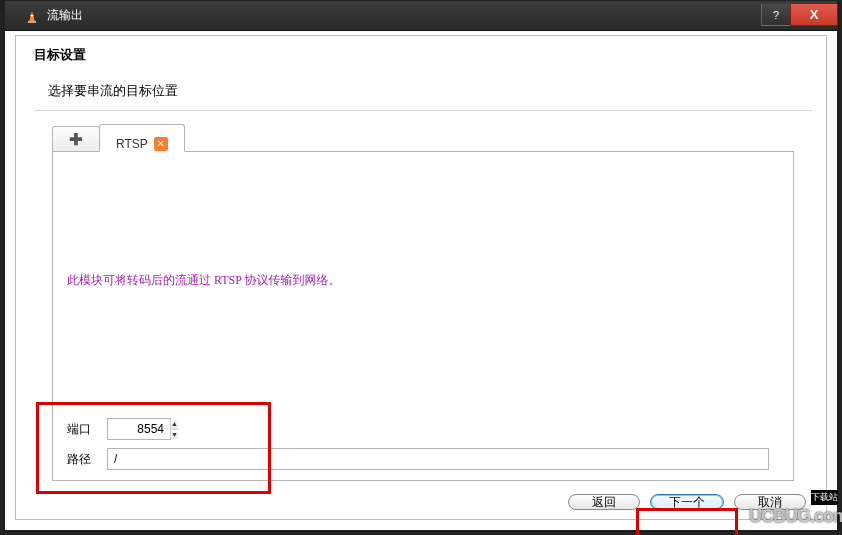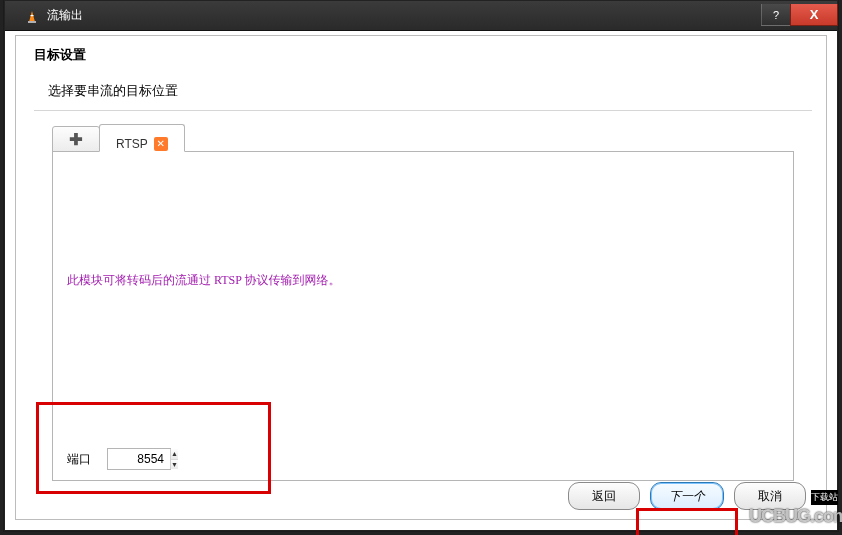--- a/index.html
+++ b/index.html
@@ -161,33 +161,32 @@
     left: 20px; top: 366px;
     width: 235px; height: 92px;
     pointer-events:none;
   }
   .footer {
     position:absolute;
     right: 20px; bottom: 9px;
     display:flex; gap:10px; align-items:center;
   }
   .btn {
-    height: 28px; min-width: 72px;
+    height: 16px; min-width: 72px;
     padding: 0 18px;
     border:1px solid #8a8a8a;
     background: linear-gradient(#fdfdfd,#e6e6e6);
     border-radius: 11px;
     font-size:12px;
     display:flex;align-items:center;justify-content:center;
   }
   .btn.primary {
     border:1px solid #2a7ab8;
     box-shadow: inset 0 0 0 1px #7fc4ff;
     background: linear-gradient(#f6fbff,#dceeff);
-    font-style: italic;
   }
   .red-box-2 {
     position:absolute;
     border:3px solid #d80000;
     left: 620px; top: 472px;
     width: 102px; height: 38px;
     pointer-events:none;
   }
   .watermark {
     position:absolute;
@@ -249,20 +248,24 @@
           <div class="field-row">
             <span class="field-label">端口</span>
             <div class="spinner">
               <input type="text" value="8554" style="">
               <div class="spinner-btns">
                 <div class="sp-btn">▲</div>
                 <div class="sp-btn">▼</div>
               </div>
             </div>
           </div>
+          <div class="field-row">
+            <span class="field-label">路径</span>
+            <input class="path-input" type="text" value="/" style="">
+          </div>
         </div>
 
       </div>
     </div>
 
     <div class="red-box-1"></div>
 
     <div class="footer">
       <div class="btn">返回</div>
       <div class="btn primary">下一个</div>

